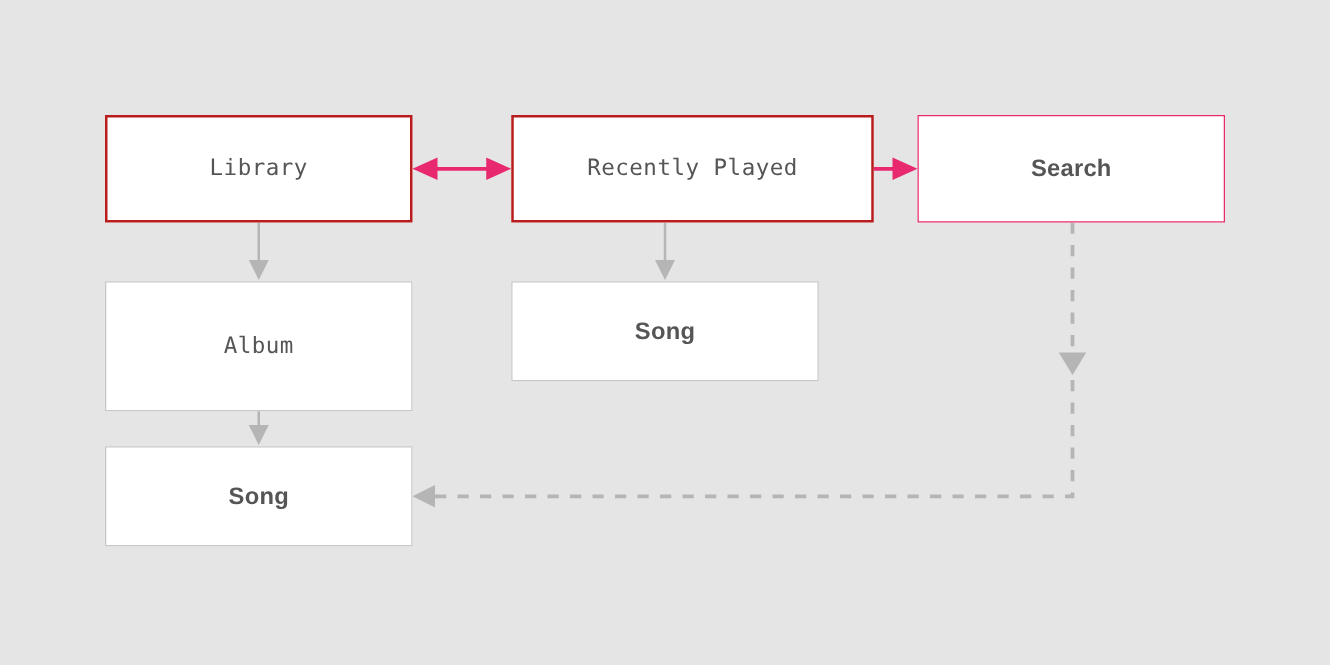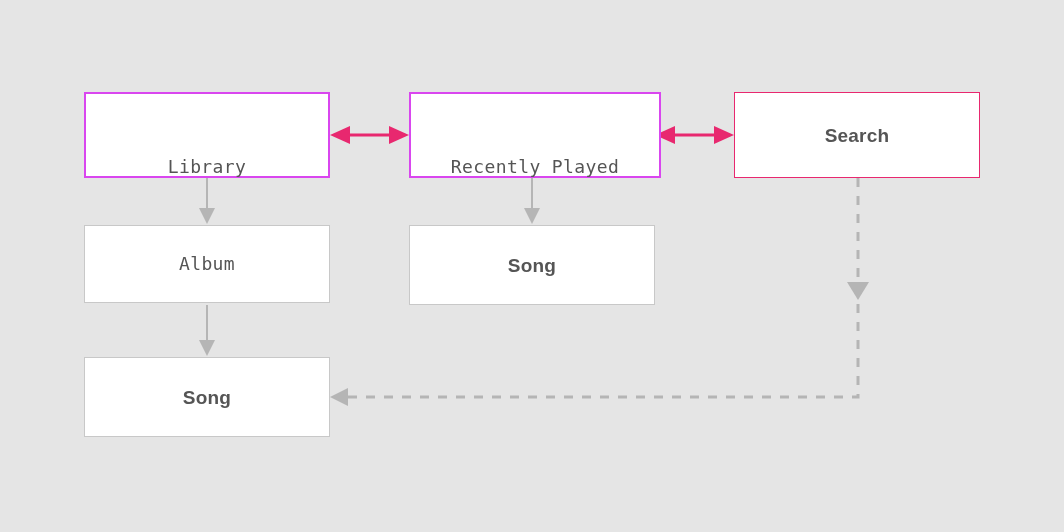--- a/index.html
+++ b/index.html
@@ -35,22 +35,21 @@
     z-index: 2;
   }
   .node-label {
     color: #555555;
     font-size: 19px;
     letter-spacing: 0.6px;
     white-space: nowrap;
     line-height: 1;
   }
   .node.highlight-thick {
-    border: 2px solid #d946ef;
-    align-items: flex-end;
+    border: 2px solid #b91c1c;
   }
   .node.highlight-thin {
     border: 1.5px solid #e8286f;
   }
   .node.plain {
     border: 1px solid #c8c8c8;
   }
   .mono .node-label {
     font-family: "DejaVu Sans Mono", "Liberation Mono", monospace;
     font-size: 18px;
@@ -101,29 +100,29 @@
       <path d="M 858 178 L 858 397 L 343 397" stroke="#b5b5b5" stroke-width="3" fill="none" stroke-dasharray="9 9"></path>
       <polygon points="858,300 847,282 869,282" fill="#b5b5b5"></polygon>
       <polygon points="330,397 348,388 348,406" fill="#b5b5b5"></polygon>
     </g>
   </svg>
 
   <div class="node highlight-thick mono" style="left:84px; top:92px; width:246px; height:86px;">
     <span class="node-label">Library</span>
   </div>
 
-  <div class="node highlight-thick mono" style="left:409px; top:92px; width:252px; height:86px;">
+  <div class="node highlight-thick mono" style="left:409px; top:92px; width:290px; height:86px;">
     <span class="node-label">Recently Played</span>
   </div>
 
   <div class="node highlight-thin sans" style="left:734px; top:92px; width:246px; height:86px;">
     <span class="node-label">Search</span>
   </div>
 
-  <div class="node plain mono" style="left:84px; top:225px; width:246px; height:78px;">
+  <div class="node plain mono" style="left:84px; top:225px; width:246px; height:104px;">
     <span class="node-label">Album</span>
   </div>
 
   <div class="node plain sans" style="left:409px; top:225px; width:246px; height:80px;">
     <span class="node-label">Song</span>
   </div>
 
   <div class="node plain sans" style="left:84px; top:357px; width:246px; height:80px;">
     <span class="node-label">Song</span>
   </div>

